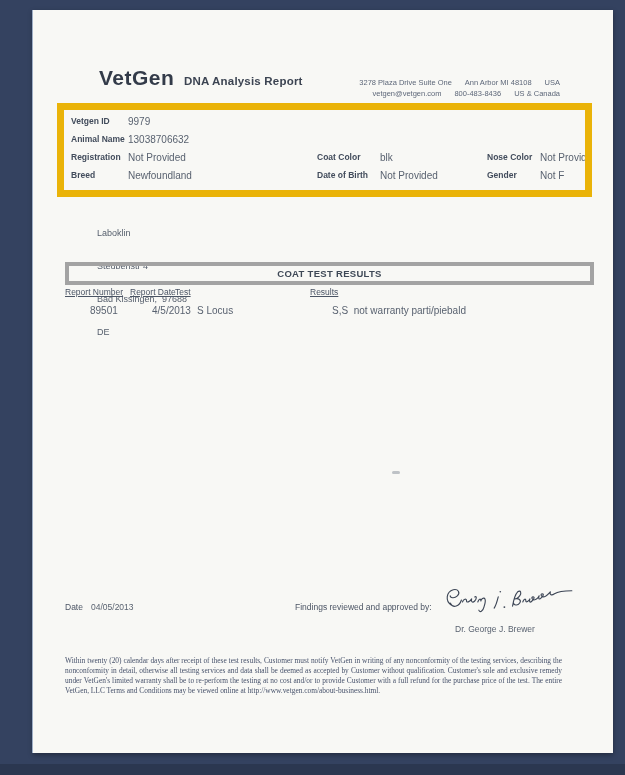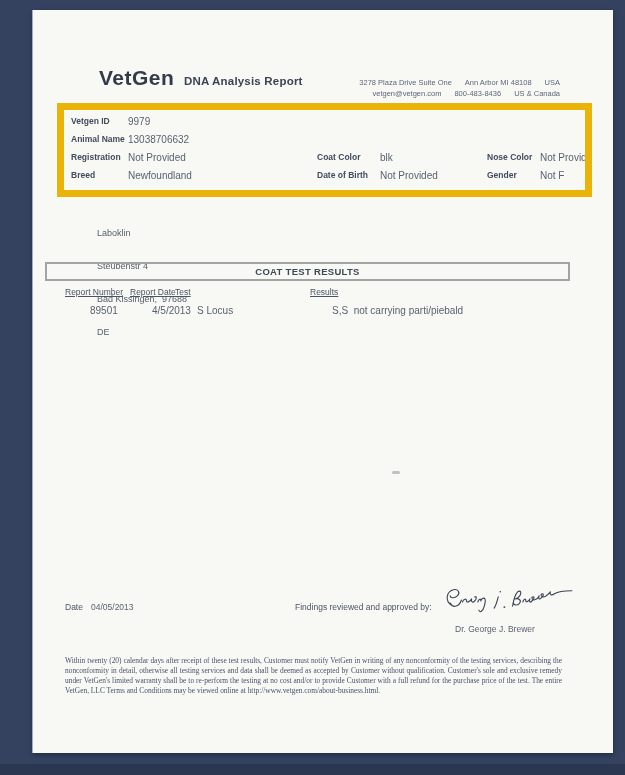--- a/index.html
+++ b/index.html
@@ -22,22 +22,22 @@
   .addr.l1{top:68px;}
   .addr.l2{top:79px;}
   .info-box{
     position:absolute;left:24px;top:93px;width:521px;height:80px;
     border:7px solid #eab308;overflow:hidden;
   }
   .lab{position:absolute;font-size:8.5px;font-weight:bold;color:#424c5c;white-space:pre;}
   .val{position:absolute;font-size:10px;color:#596270;white-space:pre;}
   .recipient{position:absolute;left:64px;top:196px;font-size:9px;line-height:11px;color:#555e6c;white-space:pre;}
   .section-box{
-    position:absolute;left:12px;top:252px;width:521px;height:15px;
-    border:2px solid #a3a3a3;
+    position:absolute;left:32px;top:252px;width:521px;height:15px;
+    border:4px solid #a3a3a3;
     text-align:center;line-height:15px;font-size:9.5px;font-weight:bold;color:#3e4856;letter-spacing:.3px;
   }
   .th{position:absolute;top:277px;font-size:8.5px;font-weight:normal;color:#4a5464;text-decoration:underline;}
   .td{position:absolute;top:295px;font-size:10px;color:#596270;white-space:pre;padding-left:22px;}
   .speck{position:absolute;left:359px;top:461px;width:8px;height:3px;background:#8e959f;opacity:.55;border-radius:2px;}
   .date-label{position:absolute;left:32px;top:592px;font-size:8.5px;color:#4c5565;}
   .date-value{position:absolute;left:58px;top:592px;font-size:8.5px;color:#596270;}
   .approved{position:absolute;left:262px;top:592px;font-size:8.5px;color:#4c5565;}
   .sig{position:absolute;left:408px;top:574px;width:138px;height:36px;}
   .signer{position:absolute;left:422px;top:614px;font-size:8.5px;color:#596270;}
@@ -97,21 +97,21 @@
     <div class="section-box">COAT TEST RESULTS</div>
 
     <span class="th" style="left:32px">Report Number</span>
     <span class="th" style="left:97px">Report Date</span>
     <span class="th" style="left:142px">Test</span>
     <span class="th" style="left:277px">Results</span>
 
     <span class="td" style="left:35px">89501</span>
     <span class="td" style="left:97px">4/5/2013</span>
     <span class="td" style="left:142px">S Locus</span>
-    <span class="td" style="left:277px">S,S  not carrying parti/piebald</span>
+    <span class="td" style="left:277px">S,S  not warranty parti/piebald</span>
 
     <div class="speck"></div>
 
     <span class="date-label">Date</span>
     <span class="date-value">04/05/2013</span>
     <span class="approved">Findings reviewed and approved by:</span>
 
     <svg class="sig" viewBox="0 0 135 34" xmlns="http://www.w3.org/2000/svg">
       <g stroke="#3d4656" stroke-width="1.1" fill="none" stroke-linecap="round" stroke-linejoin="round">
         <path d="M10,20 C4,16 5,7 12,5 C17,4 19,8 16,11 C13,14 9,13 9,11 M9,18 C12,24 18,21 20,15"></path>

